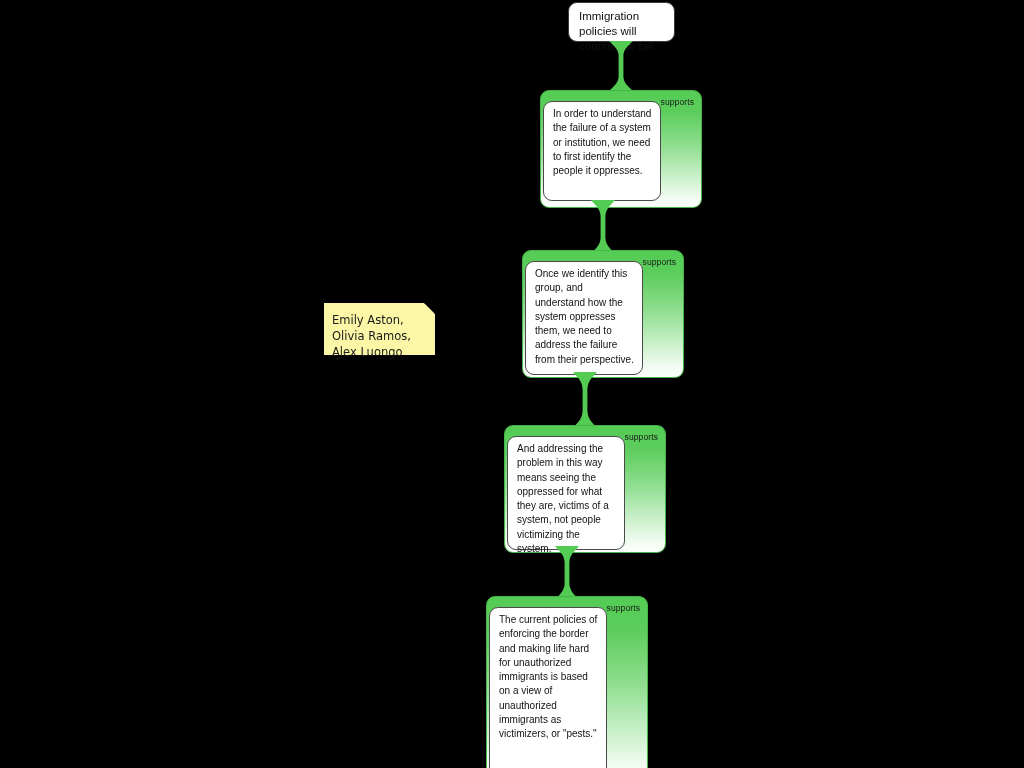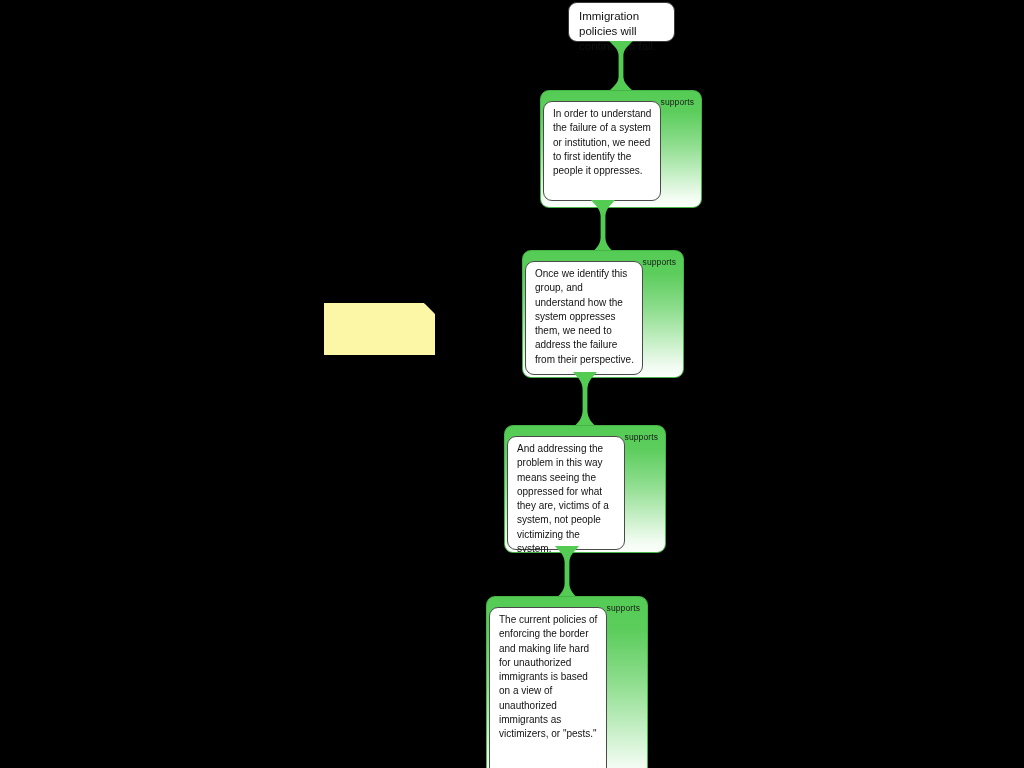--- a/index.html
+++ b/index.html
@@ -170,15 +170,16 @@
       <span>The current policies of enforcing the border and making life hard for unauthorized immigrants is based on a view of unauthorized immigrants as victimizers, or "pests."</span>
     </div>
   </div>
 
   <div class="sticky-note" style="left:324px; top:303px; width:111px; height:52px;">
     <div class="fold"></div>
     <svg class="fold-line" viewBox="0 0 11 11">
       <path d="M0,0 L11,11 L11,0 Z" fill="#000000"></path>
       <path d="M0.5,0.5 L10.5,10.5" stroke="#8a8560" stroke-width="1" fill="none"></path>
     </svg>
+    <div class="note-text">Emily Aston, Olivia Ramos, Alex Luongo</div>
   </div>
 
 </div>
 
 </body></html>

